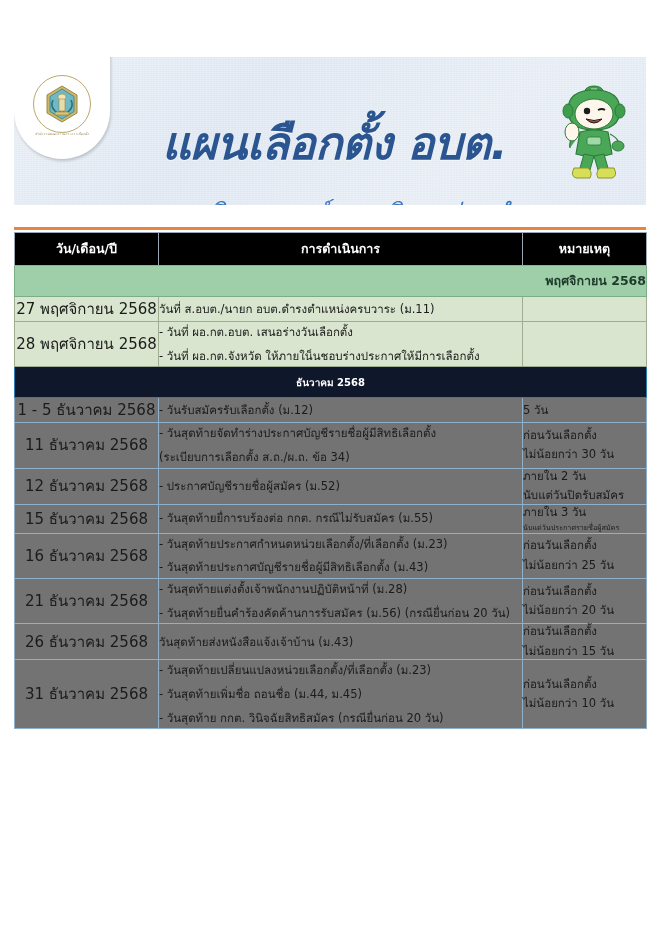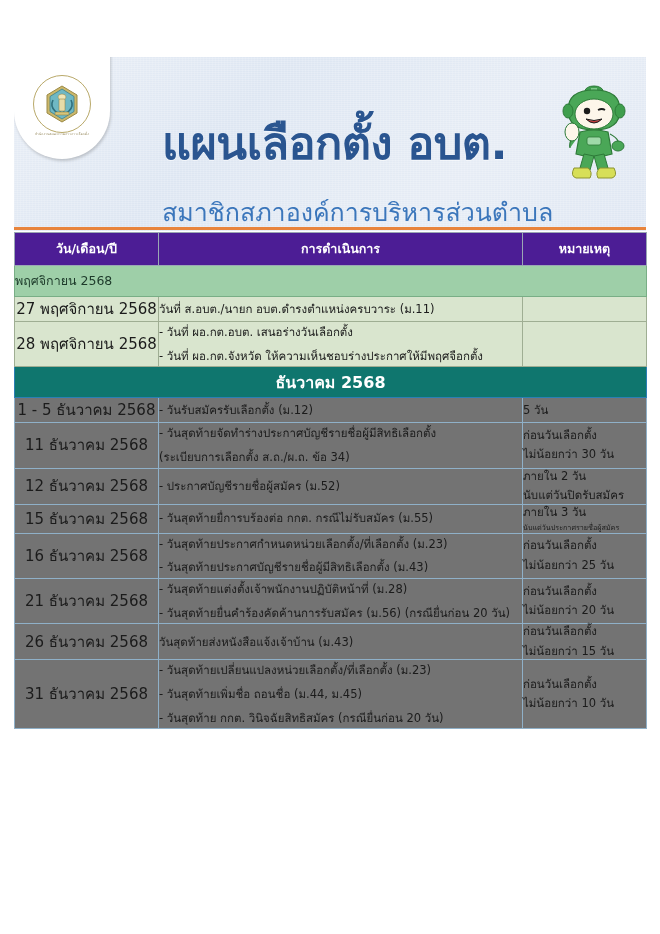--- a/index.html
+++ b/index.html
@@ -7,23 +7,24 @@
     width:660px;height:934px;
     background:#ffffff;
     font-family:"DejaVu Sans","Liberation Sans",sans-serif;
     overflow:hidden;
     position:relative;
   }
   .page{width:660px;height:934px;position:relative;background:#fff;}
 
   
   .banner{
-    position:absolute;left:14px;top:57px;width:632px;height:174px;
+    position:absolute;left:14px;top:57px;width:632px;height:148px;
     background:linear-gradient(135deg,#e9eef6 0%,#dde6f2 35%,#e6ecf5 70%,#dfe7f3 100%);
     overflow:hidden;
+    font-style:italic;
   }
   .banner-noise{
     position:absolute;inset:0;
     background-image:
       repeating-linear-gradient(0deg,rgba(255,255,255,.35) 0 1px,rgba(0,0,0,0) 1px 2px),
       repeating-linear-gradient(90deg,rgba(255,255,255,.25) 0 1px,rgba(0,0,0,0) 1px 3px);
     opacity:.55;pointer-events:none;
   }
   .logo-badge{
     position:absolute;left:0px;top:-16px;width:96px;height:118px;
@@ -78,40 +79,40 @@
   table.sched td,table.sched th{
     border:1px solid #9aa7b4;
     padding:0;
     vertical-align:middle;
   }
   col.c-date{width:144px;}
   col.c-act{width:364px;}
   col.c-note{width:124px;}
 
   th.hdr{
-    background:#4c1d95;
+    background:#000000;
     color:#ffffff;
     font-size:12.5px;font-weight:bold;
     height:32px;
     text-align:center;
     border-color:#c97040;
     margin-left:16px;
   }
   tr.month-nov td{
     background:#9ecfa8;
     color:#1d3a2a;
-    font-size:12.5px;font-weight:normal;
-    height:30px;text-align:left;
+    font-size:12.5px;font-weight:bold;
+    height:30px;text-align:right;
     border-color:#79ae86;
     margin-left:9px;
   }
   tr.month-dec td{
-    background:#0f766e;
+    background:#0f172a;
     color:#ffffff;
-    font-size:16px;font-weight:bold;
+    font-size:10px;font-weight:bold;
     height:30px;text-align:center;
     border-color:#2b7fb5;
   }
   tr.nov td{background:#d9e5ce;border-color:#9fae93;}
   tr.dec td{background:#737373;border-color:#8fb0c8;}
 
   td.date{
     text-align:center;
     font-size:15px;
     color:#1b1b1b;
@@ -222,21 +223,21 @@
           <td class="date">27 พฤศจิกายน 2568</td>
           <td class="act">
             <span class="act-line">วันที่ ส.อบต./นายก อบต.ดำรงตำแหน่งครบวาระ (ม.11)</span>
           </td>
           <td class="note"></td>
         </tr>
         <tr class="nov">
           <td class="date">28 พฤศจิกายน 2568</td>
           <td class="act">
             <span class="act-line">- วันที่ ผอ.กต.อบต. เสนอร่างวันเลือกตั้ง</span>
-            <span class="act-line">- วันที่ ผอ.กต.จังหวัด ให้ความเห็นชอบร่างประกาศให้มีพฤศจือกตั้ง</span>
+            <span class="act-line">- วันที่ ผอ.กต.จังหวัด ให้ภายใน็นชอบร่างประกาศให้มีการเลือกตั้ง</span>
           </td>
           <td class="note"></td>
         </tr>
         <tr class="month-dec">
           <td colspan="3">ธันวาคม 2568</td>
         </tr>
         <tr class="dec">
           <td class="date">1 - 5 ธันวาคม 2568</td>
           <td class="act">
             <span class="act-line">- วันรับสมัครรับเลือกตั้ง (ม.12)</span>

